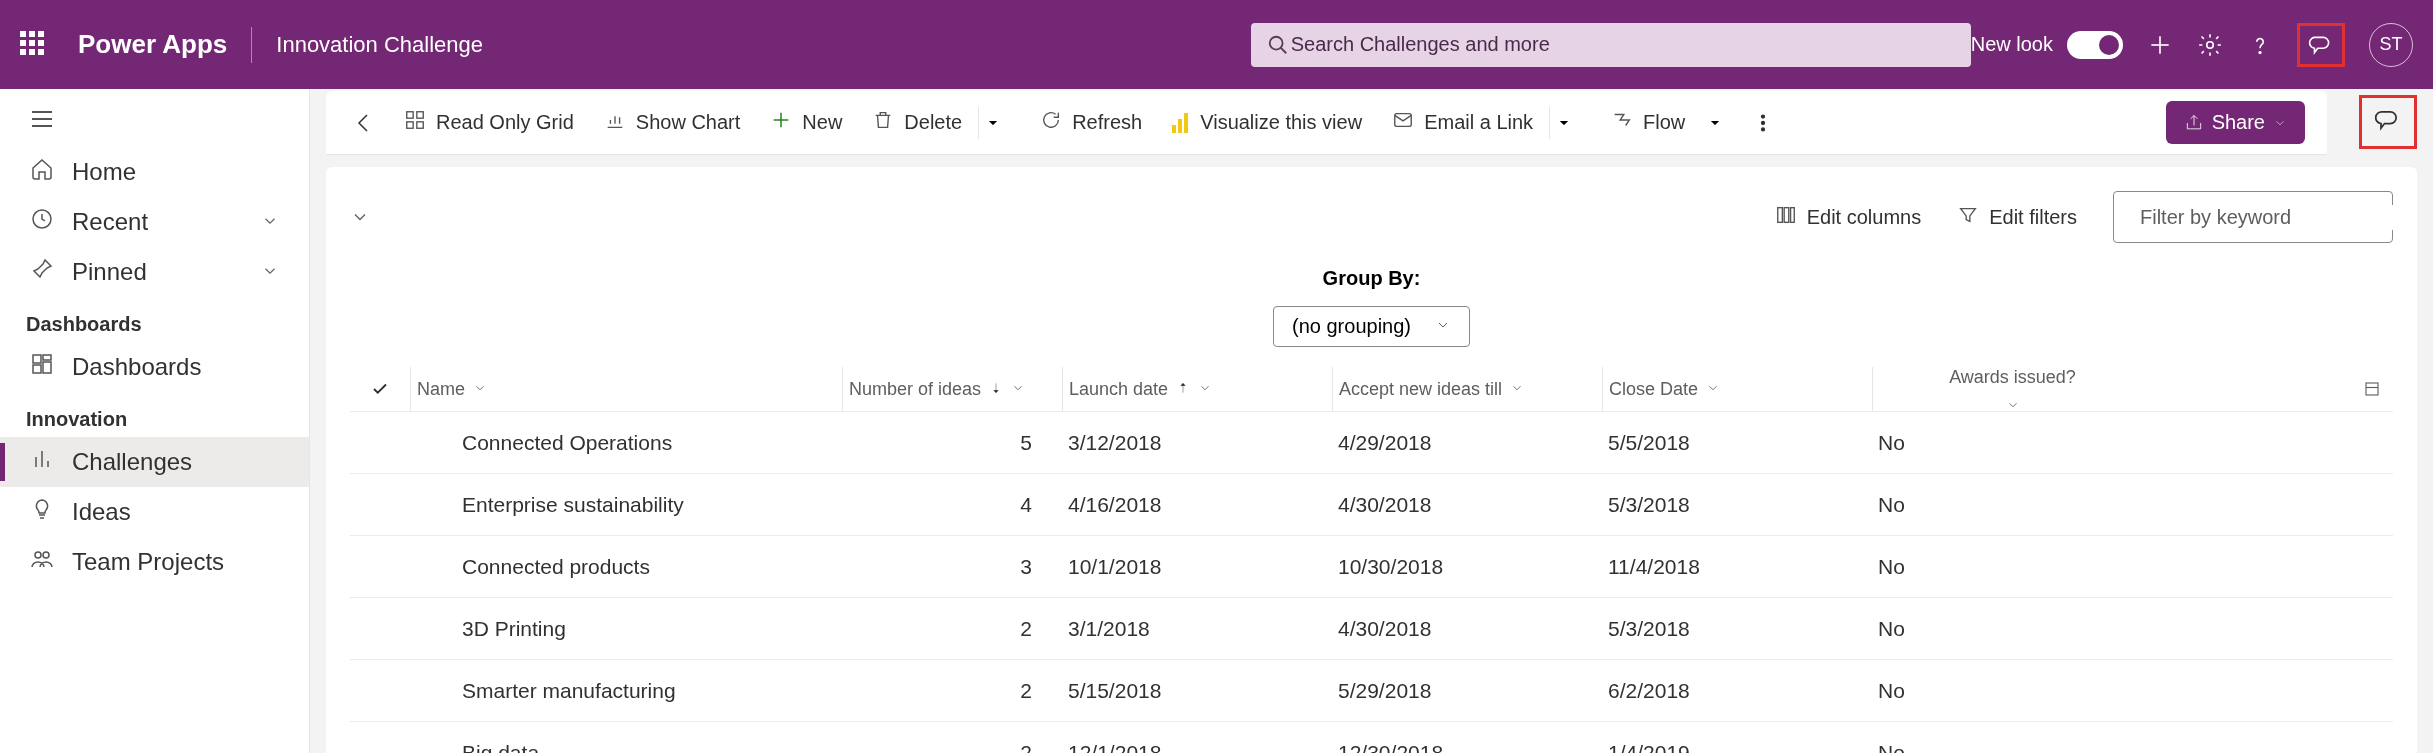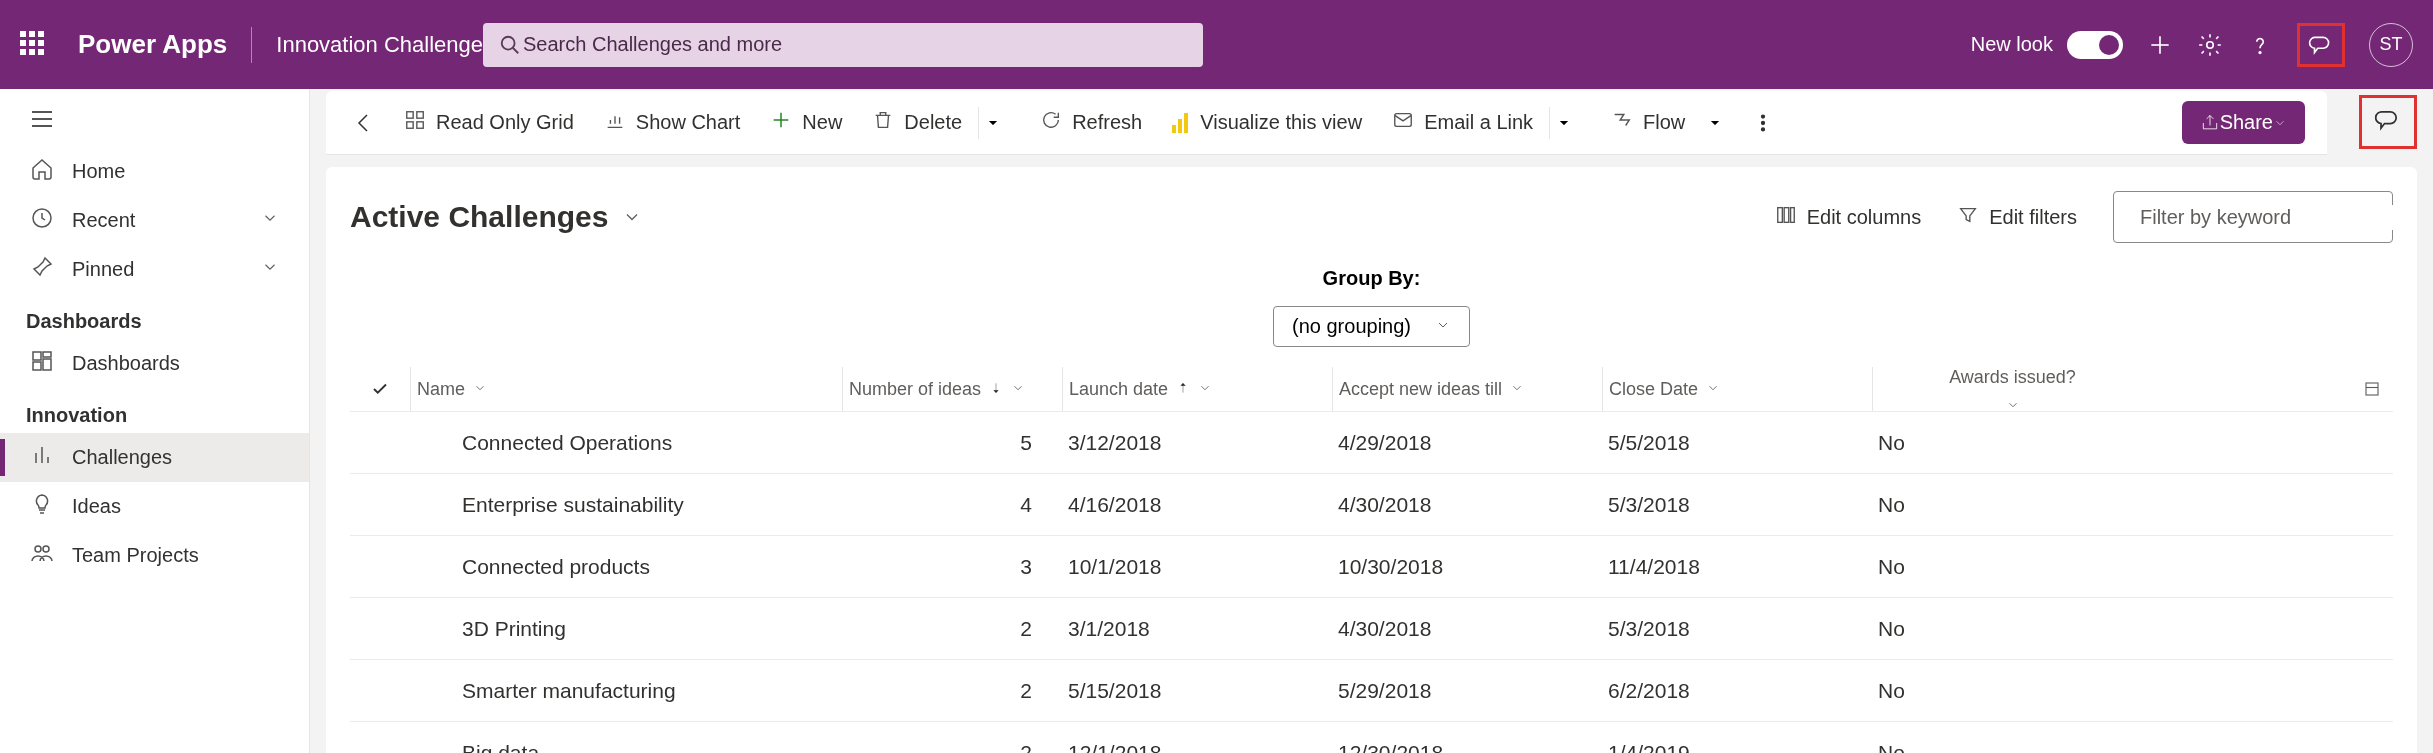--- a/index.html
+++ b/index.html
@@ -5,40 +5,40 @@
   * { box-sizing: border-box; font-family: "Segoe UI", -apple-system, sans-serif; }
   body { margin:0; padding:0; background:#fff; width:2433px; }
 
   
   .topbar { background:#742774; height:89px; display:flex; align-items:center; color:#fff; padding:0 20px; }
   .waffle { width:28px; height:28px; display:grid; grid-template-columns:repeat(3,6px); grid-template-rows:repeat(3,6px); gap:3px; cursor:pointer; }
   .waffle div{ background:#fff; }
   .brand { font-size:26px; font-weight:600; margin-left:30px; }
   .vline { width:1px; height:36px; background:rgba(255,255,255,.45); margin:0 24px; }
   .env   { font-size:22px; font-weight:400; }
-  .searchwrap { flex:1; display:flex; justify-content:flex-start; }
+  .searchwrap { flex:1; display:flex; justify-content:flex-end; }
   .searchbox { width:720px; height:44px; background:#e6d4e6; border-radius:4px; display:flex; align-items:center; padding:0 16px; }
   .searchbox input{ border:none; background:transparent; outline:none; flex:1; font-size:20px; color:#4a2a4a; }
   .searchbox input::placeholder{ color:#4a2a4a; }
   .topright { display:flex; align-items:center; gap:24px; margin-left:auto; }
   .newlook { display:flex; align-items:center; gap:14px; }
   .newlook-label{ font-size:20px; font-weight:400; }
   .switch { width:56px; height:28px; border-radius:14px; background:#fff; position:relative; }
   .switch::after{ content:""; position:absolute; right:4px; top:4px; width:20px; height:20px; border-radius:50%; background:#742774; }
   .hicon{ width:26px; height:26px; display:flex; align-items:center; justify-content:center; cursor:pointer; }
   .hicon svg{ stroke:#fff; fill:none; stroke-width:1.5; }
   .copilot-hdr{ border:3px solid #e03030; padding:6px 8px; }
   .avatar{ width:44px; height:44px; border:1.5px solid rgba(255,255,255,.7); border-radius:50%; display:flex; align-items:center; justify-content:center; font-size:18px; }
 
   
   .body { display:flex; }
   .sidebar{ width:310px; border-right:1px solid #e5e5e5; padding-top:14px; }
   .hamburger{ padding:6px 30px 14px; cursor:pointer; }
   .hamburger svg{ stroke:#555; }
-  .navitem{ display:flex; align-items:center; gap:18px; padding:10px 30px; font-size:20px; color:#323130; cursor:pointer; }
+  .navitem{ display:flex; align-items:center; gap:18px; padding:10px 30px; font-size:24px; color:#323130; cursor:pointer; }
   .navitem.expandable{ justify-content:space-between; }
   .navitem .lead{ display:flex; align-items:center; gap:18px; }
   .navgroup-title{ padding:16px 26px 6px; font-size:20px; font-weight:600; color:#323130; }
   .navitem.active{ background:#edebe9; position:relative; }
   .navitem.active::before{ content:""; position:absolute; left:0; top:6px; bottom:6px; width:5px; background:#742774; }
   .navicon svg{ stroke:#555; fill:none; stroke-width:1.5; }
 
   .maincol{ flex:1; background:#f3f3f3; padding:0; position:relative; }
 
   
@@ -46,21 +46,21 @@
   .cmdbar-wrap{ margin:0 16px 0 16px; display:flex; align-items:center; }
   .cicon{ display:flex; align-items:center; justify-content:center; width:32px; height:32px; cursor:pointer; }
   .cicon svg{ stroke:#323130; fill:none; stroke-width:1.5; }
   .cmd{ display:flex; align-items:center; gap:10px; font-size:20px; color:#323130; cursor:pointer; padding:4px 6px;justify-content:center; }
   .cmd .green svg{ stroke:#107c10; }
   .cmd .pbi{ width:18px; height:20px; display:flex; align-items:flex-end; gap:2px; }
   .cmd .pbi span{ display:block; width:4px; background:#f2c811; }
   .cmd.sep{ margin-left:10px; }
   .cmdcaret{ width:28px; height:32px; display:flex; align-items:center; justify-content:center; cursor:pointer; border-left:1px solid #e5e5e5; margin-left:-8px; }
   .cmdcaret svg{ stroke:#555; }
-  .sharebtn{ margin-left:auto; background:#742774; color:#fff; border-radius:6px; padding:10px 18px; display:flex; align-items:center; font-size:20px; cursor:pointer; }
+  .sharebtn{ margin-left:auto; background:#742774; color:#fff; border-radius:6px; padding:10px 18px; display:flex; align-items:center; gap:8px; font-size:20px; cursor:pointer; }
   .sharebtn svg{ stroke:#fff; fill:none; }
   .copilot-cmd{ border:3px solid #e03030; padding:8px 12px; margin-left:14px; cursor:pointer; }
   .copilot-cmd svg{ stroke:#323130; }
 
   
   .viewpanel{ background:#fff; margin:12px 16px 0 16px; border-radius:6px; padding:24px 24px 0 24px; }
   .viewhead{ display:flex; align-items:center; gap:40px; }
   .viewtitle{ font-size:30px; font-weight:600; color:#323130; display:flex; align-items:center; gap:14px; cursor:pointer; }
   .viewtools{ margin-left:auto; display:flex; align-items:center; gap:36px; }
   .linkbtn{ display:flex; align-items:center; gap:10px; font-size:20px; color:#323130; cursor:pointer; }
@@ -334,21 +334,20 @@
     <div class="copilot-cmd">
       <svg width="28" height="28" viewBox="0 0 24 24" fill="none" stroke-width="1.5">
             <path d="M7 5h7a5 5 0 0 1 0 10H9l-3 4V15a5 5 0 0 1 1-10z"></path>
           </svg>
     </div>
     </div>
 
     <div class="viewpanel">
       <div class="viewhead">
         <div class="viewtitle">
-          <span>Active Challenges</span>
           <span class="chev"><svg width="20" height="20" viewBox="0 0 24 24">
                 <path d="M6 9l6 6 6-6"></path>
               </svg></span>
         </div>
         <div class="viewtools">
           <div class="linkbtn">
             <span class="navicon"><svg width="22" height="22" viewBox="0 0 24 24">
                   <rect x="3" y="4" width="5" height="16"></rect>
                   <rect x="10" y="4" width="5" height="16"></rect>
                   <rect x="17" y="4" width="4" height="16"></rect>

